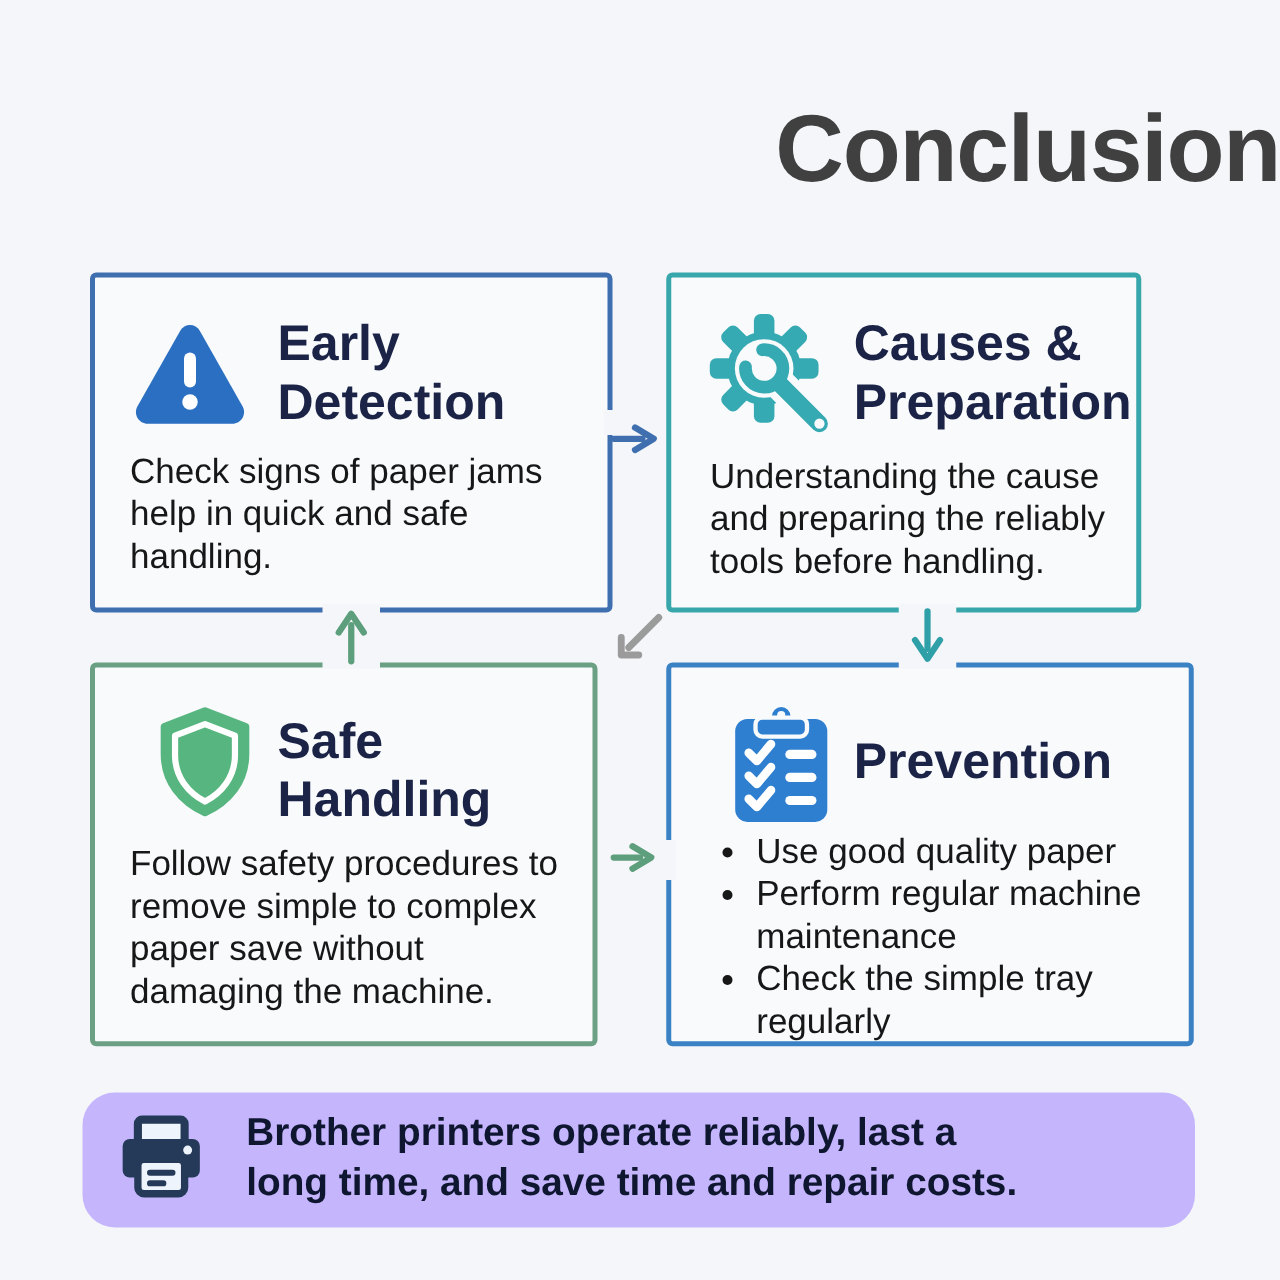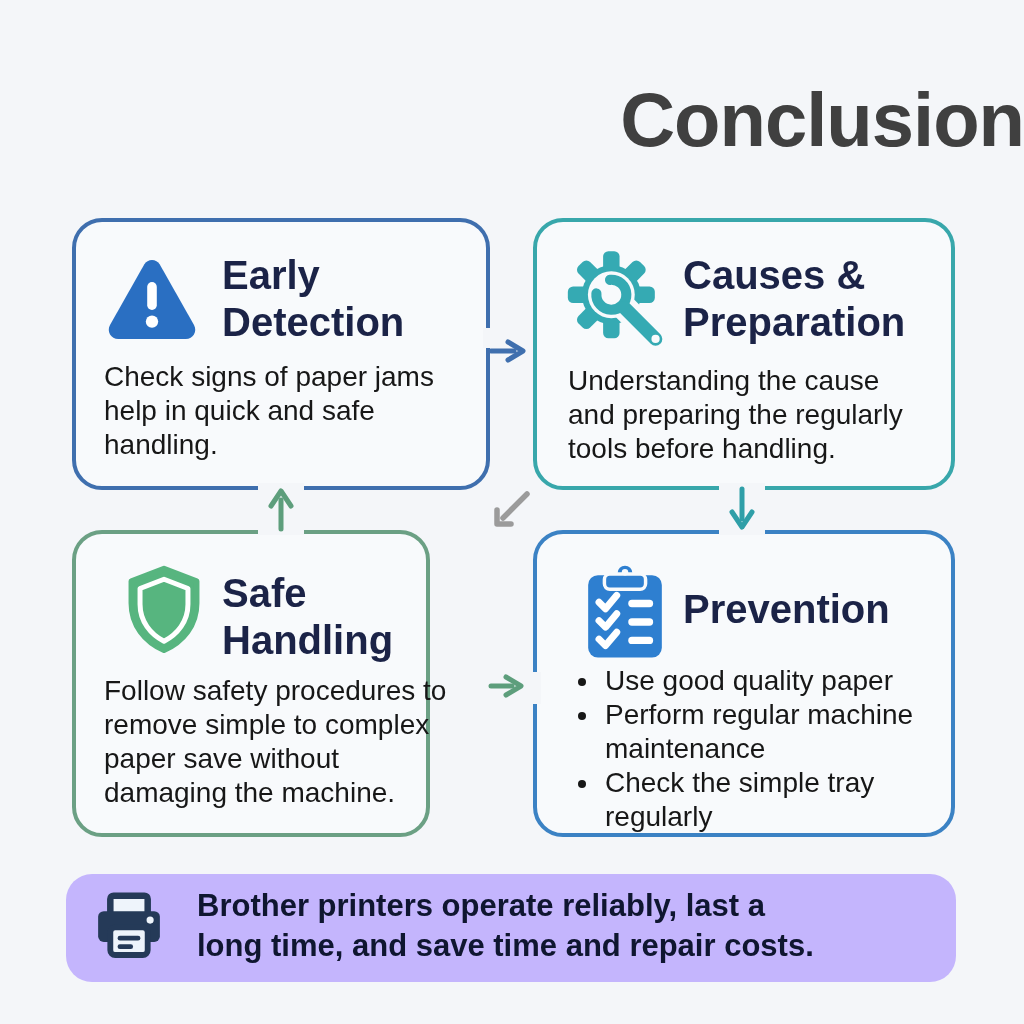--- a/index.html
+++ b/index.html
@@ -1,24 +1,24 @@
 <!DOCTYPE html>
 <html><head>
 <meta charset="utf-8">
 <style>
   html,body{margin:0;padding:0;background:#f4f6f9;font-family:"Liberation Sans",sans-serif;}
   .canvas{position:relative;width:1024px;height:1024px;background:#f4f6f9;overflow:hidden;}
 
   .page-title{position:absolute;top:76px;left:0;width:100%;margin:0;text-align:right;
     font-size:76px;font-weight:bold;color:#404040;letter-spacing:-1px;}
 
-  .card{position:absolute;box-sizing:border-box;background:#f8fafc;border:4px solid;border-radius:30px;z-index:1;}
+  .card{position:absolute;box-sizing:border-box;background:#f8fafc;border:4px solid;border-radius:5px;z-index:1;}
   #card1{left:72px;top:218px;width:418px;height:272px;border-color:#3f6fae;}
-  #card2{left:533px;top:218px;width:422px;height:272px;border-color:#38a7ab;}
-  #card3{left:72px;top:530px;width:358px;height:307px;border-color:#6ba084;}
+  #card2{left:533px;top:218px;width:380px;height:272px;border-color:#38a7ab;}
+  #card3{left:72px;top:530px;width:406px;height:307px;border-color:#6ba084;}
   #card4{left:533px;top:530px;width:422px;height:307px;border-color:#3b82c4;}
 
   .card .icon{position:absolute;display:block;}
   #card1 .icon{left:28px;top:30px;width:96px;height:96px;}
   #card2 .icon{left:26px;top:22px;width:116px;height:116px;}
   #card3 .icon{left:42px;top:24px;width:92px;height:102px;}
   #card4 .icon{left:36px;top:22px;width:104px;height:112px;}
 
   .card h2{position:absolute;margin:0;font-size:40px;line-height:47px;font-weight:bold;color:#1b2347;}
   #card1 h2{left:146px;top:30px;}
@@ -92,21 +92,21 @@
         <line x1="25.5" y1="26.5" x2="38.3" y2="39.3" stroke="#35aab3" stroke-width="5.6" stroke-linecap="round"></line>
         <circle cx="38.3" cy="39.3" r="1.7" fill="#f8fafc"></circle>
       </svg>
     </span>
     <h2>
       <span>Causes &amp;</span>
       <span>Preparation</span>
     </h2>
     <p class="body">
       <span>Understanding the cause</span>
-      <span>and preparing the regularly</span>
+      <span>and preparing the reliably</span>
       <span>tools before handling.</span>
     </p>
   </section>
 
   <section class="card" id="card3">
     <span class="icon">
       <svg viewBox="0 0 48 48" width="100%" height="100%">
         <path d="M24 3 L41 9.5 V21 C41 32.5 34 41 24 45.5 C14 41 7 32.5 7 21 V9.5 Z" fill="#57b57f" stroke="#57b57f" stroke-width="3" stroke-linejoin="round"></path>
         <path d="M24 8.5 L36.5 13.3 V21.5 C36.5 30.5 31 37.2 24 40.8 C17 37.2 11.5 30.5 11.5 21.5 V13.3 Z" fill="none" stroke="#ffffff" stroke-width="2.6" stroke-linejoin="round"></path>
       </svg>

